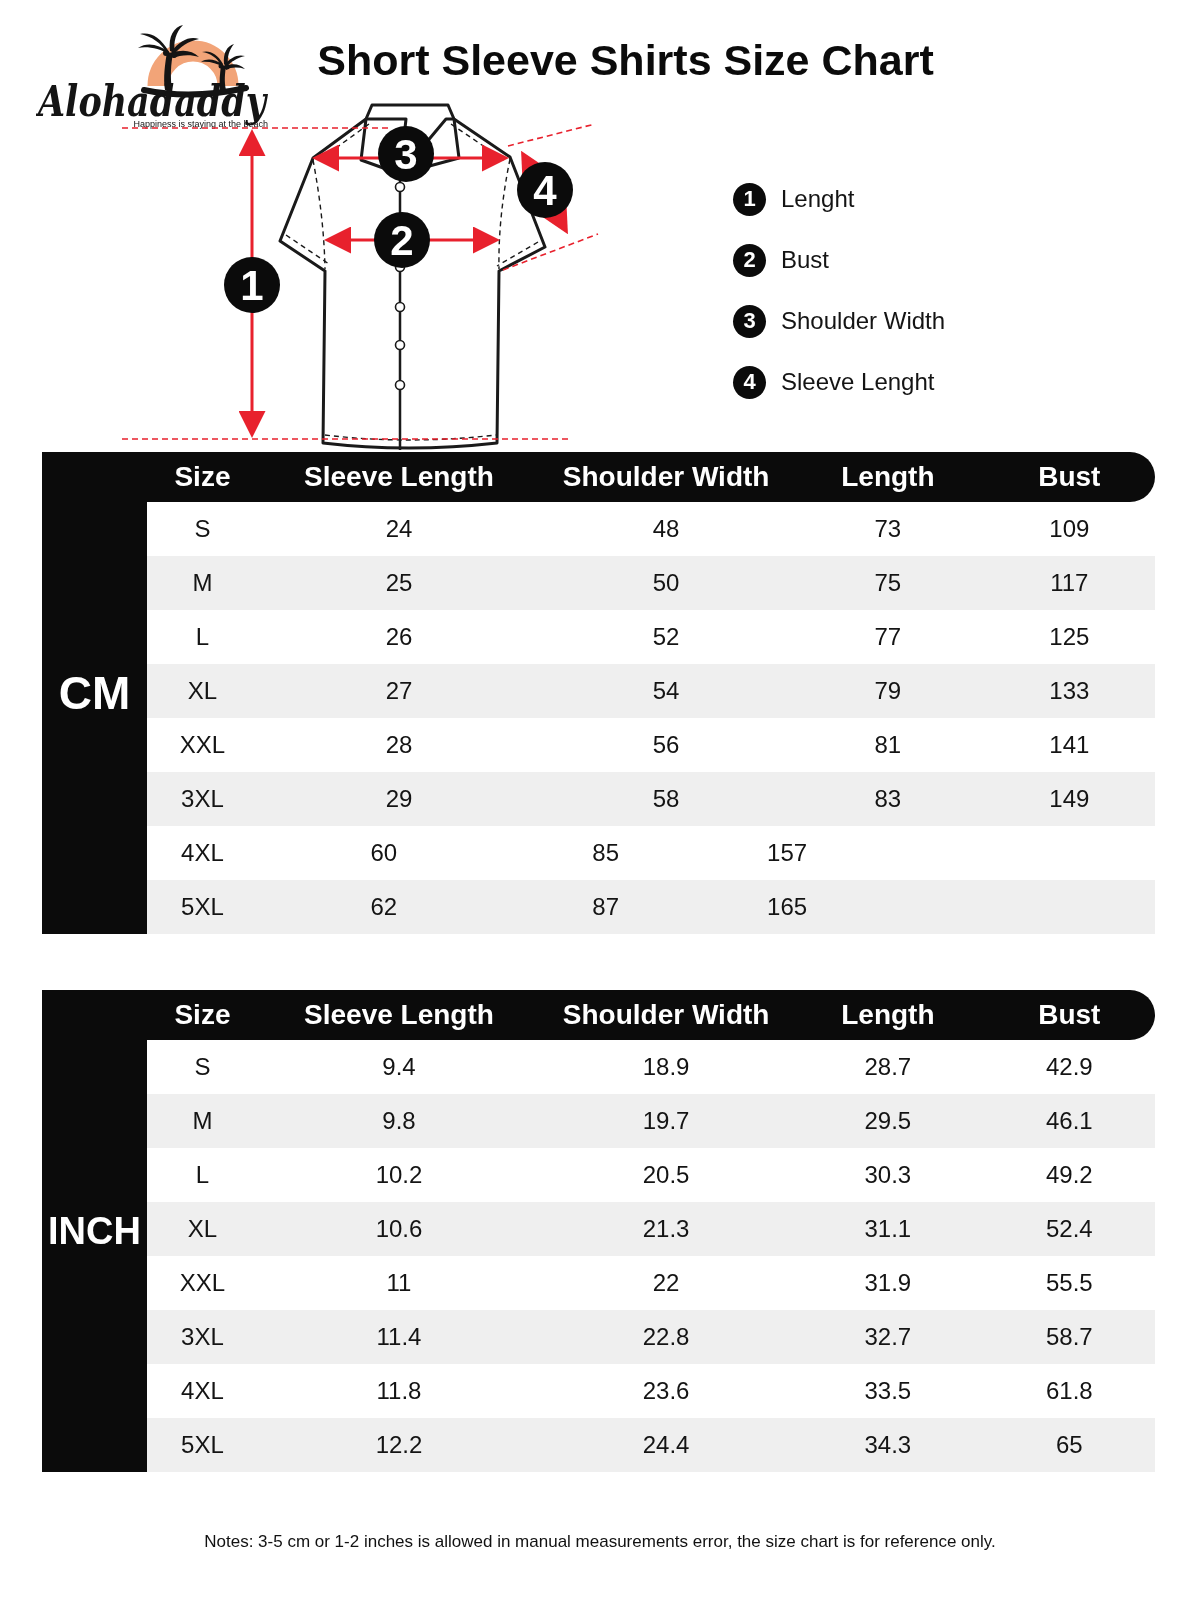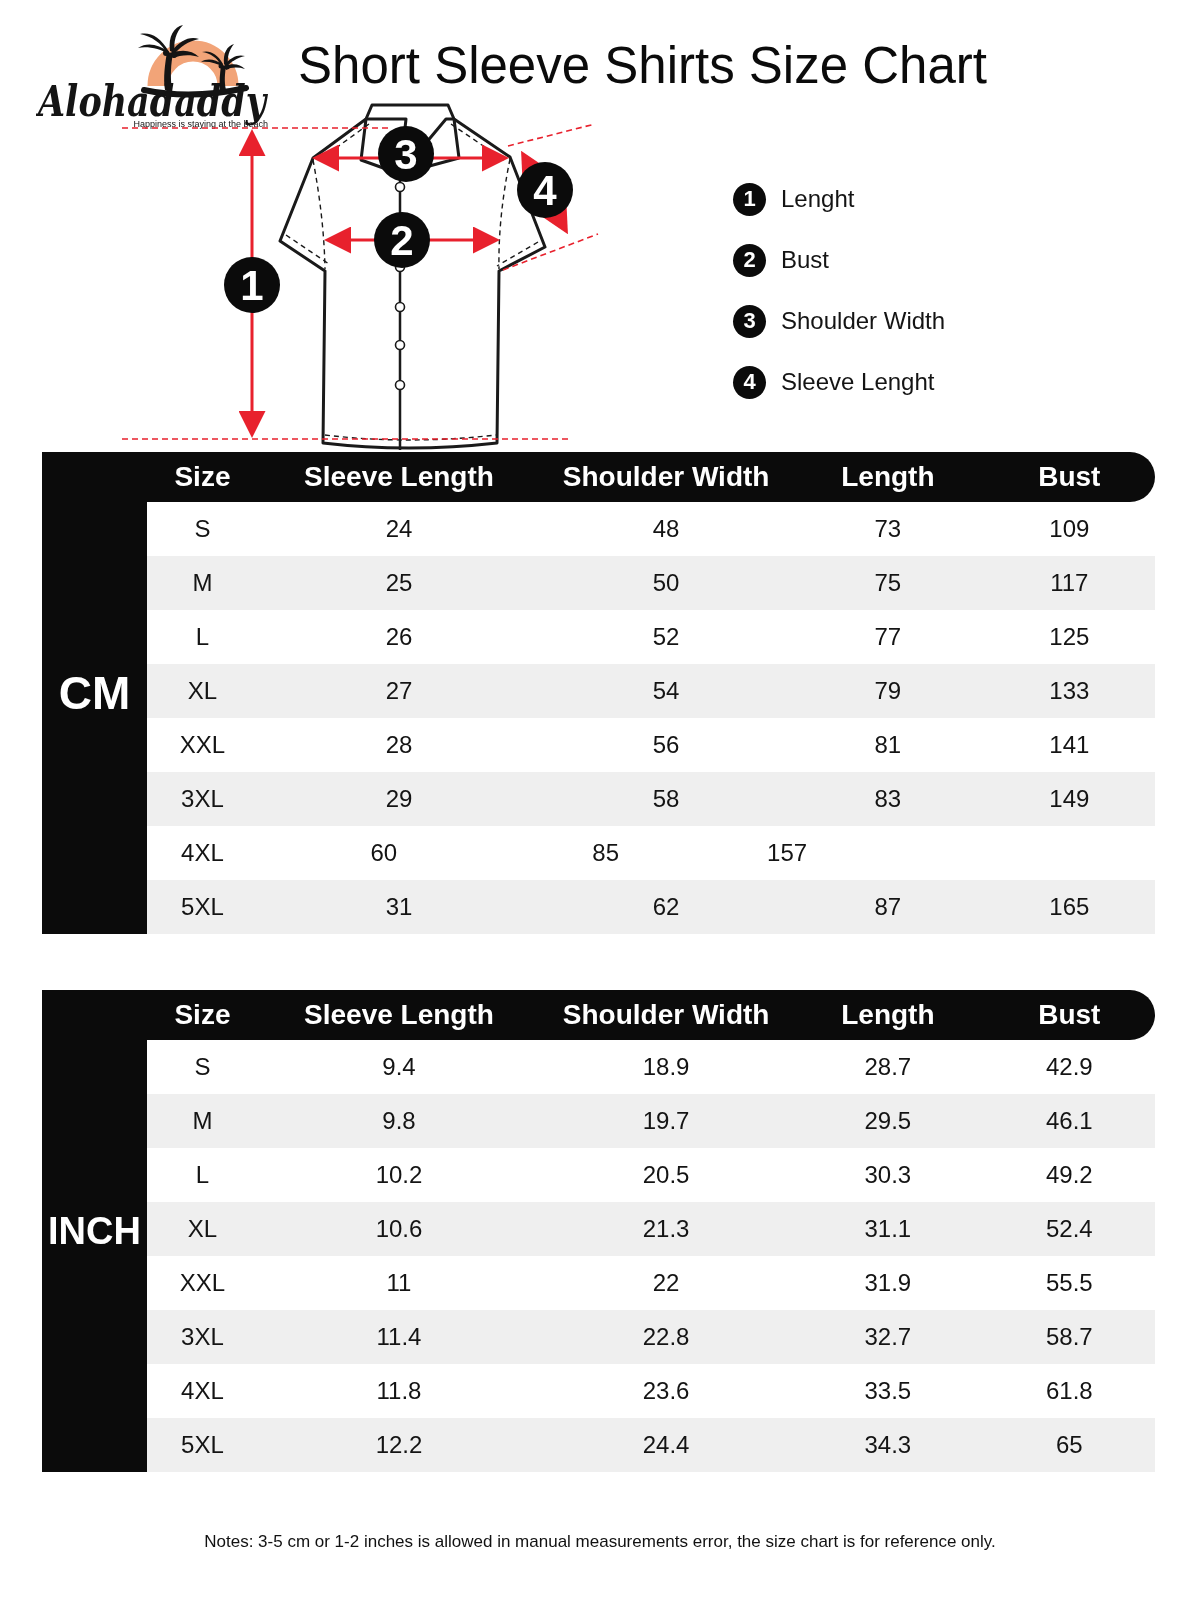--- a/index.html
+++ b/index.html
@@ -8,22 +8,22 @@
   .page {
     position:relative; width:1200px; height:1600px; background:#fff; overflow:hidden;
     margin:0 auto;
   }
 
   
   .logo { position:absolute; left:36px; top:22px; width:238px; height:108px; }
 
   
   .title {
-    position:absolute; left:285px; top:36px; width:715px;
-    text-align:center; font-size:51px; font-weight:normal; letter-spacing:0px; color:#0b0b0b;
+    position:absolute; left:268px; top:36px; width:715px;
+    text-align:center; font-size:43px; font-weight:bold; letter-spacing:0px; color:#0b0b0b;
   }
 
   
   .diagram { position:absolute; left:118px; top:98px; width:490px; height:357px; }
 
   
   .legend { position:absolute; left:733px; top:183px; }
   .legend-item { display:flex; align-items:center; height:32px; margin-bottom:29px; }
   .legend-badge {
     width:33px; height:33px; border-radius:50%; background:#0b0b0b; color:#fff;
@@ -237,21 +237,20 @@
             <div class="cell c4">149</div>
           </div>
           <div class="data-row">
             <div class="cell c0">4XL</div>
             <div class="cell c2">60</div>
             <div class="cell c3">85</div>
             <div class="cell c4">157</div>
           </div>
           <div class="data-row alt">
             <div class="cell c0">5XL</div>
-            <div class="cell c1">31</div>
             <div class="cell c2">62</div>
             <div class="cell c3">87</div>
             <div class="cell c4">165</div>
           </div>
         </div>
     </div>
   </div>
 
   <div class="size-table inch">
     <div class="unit-col">INCH</div>

